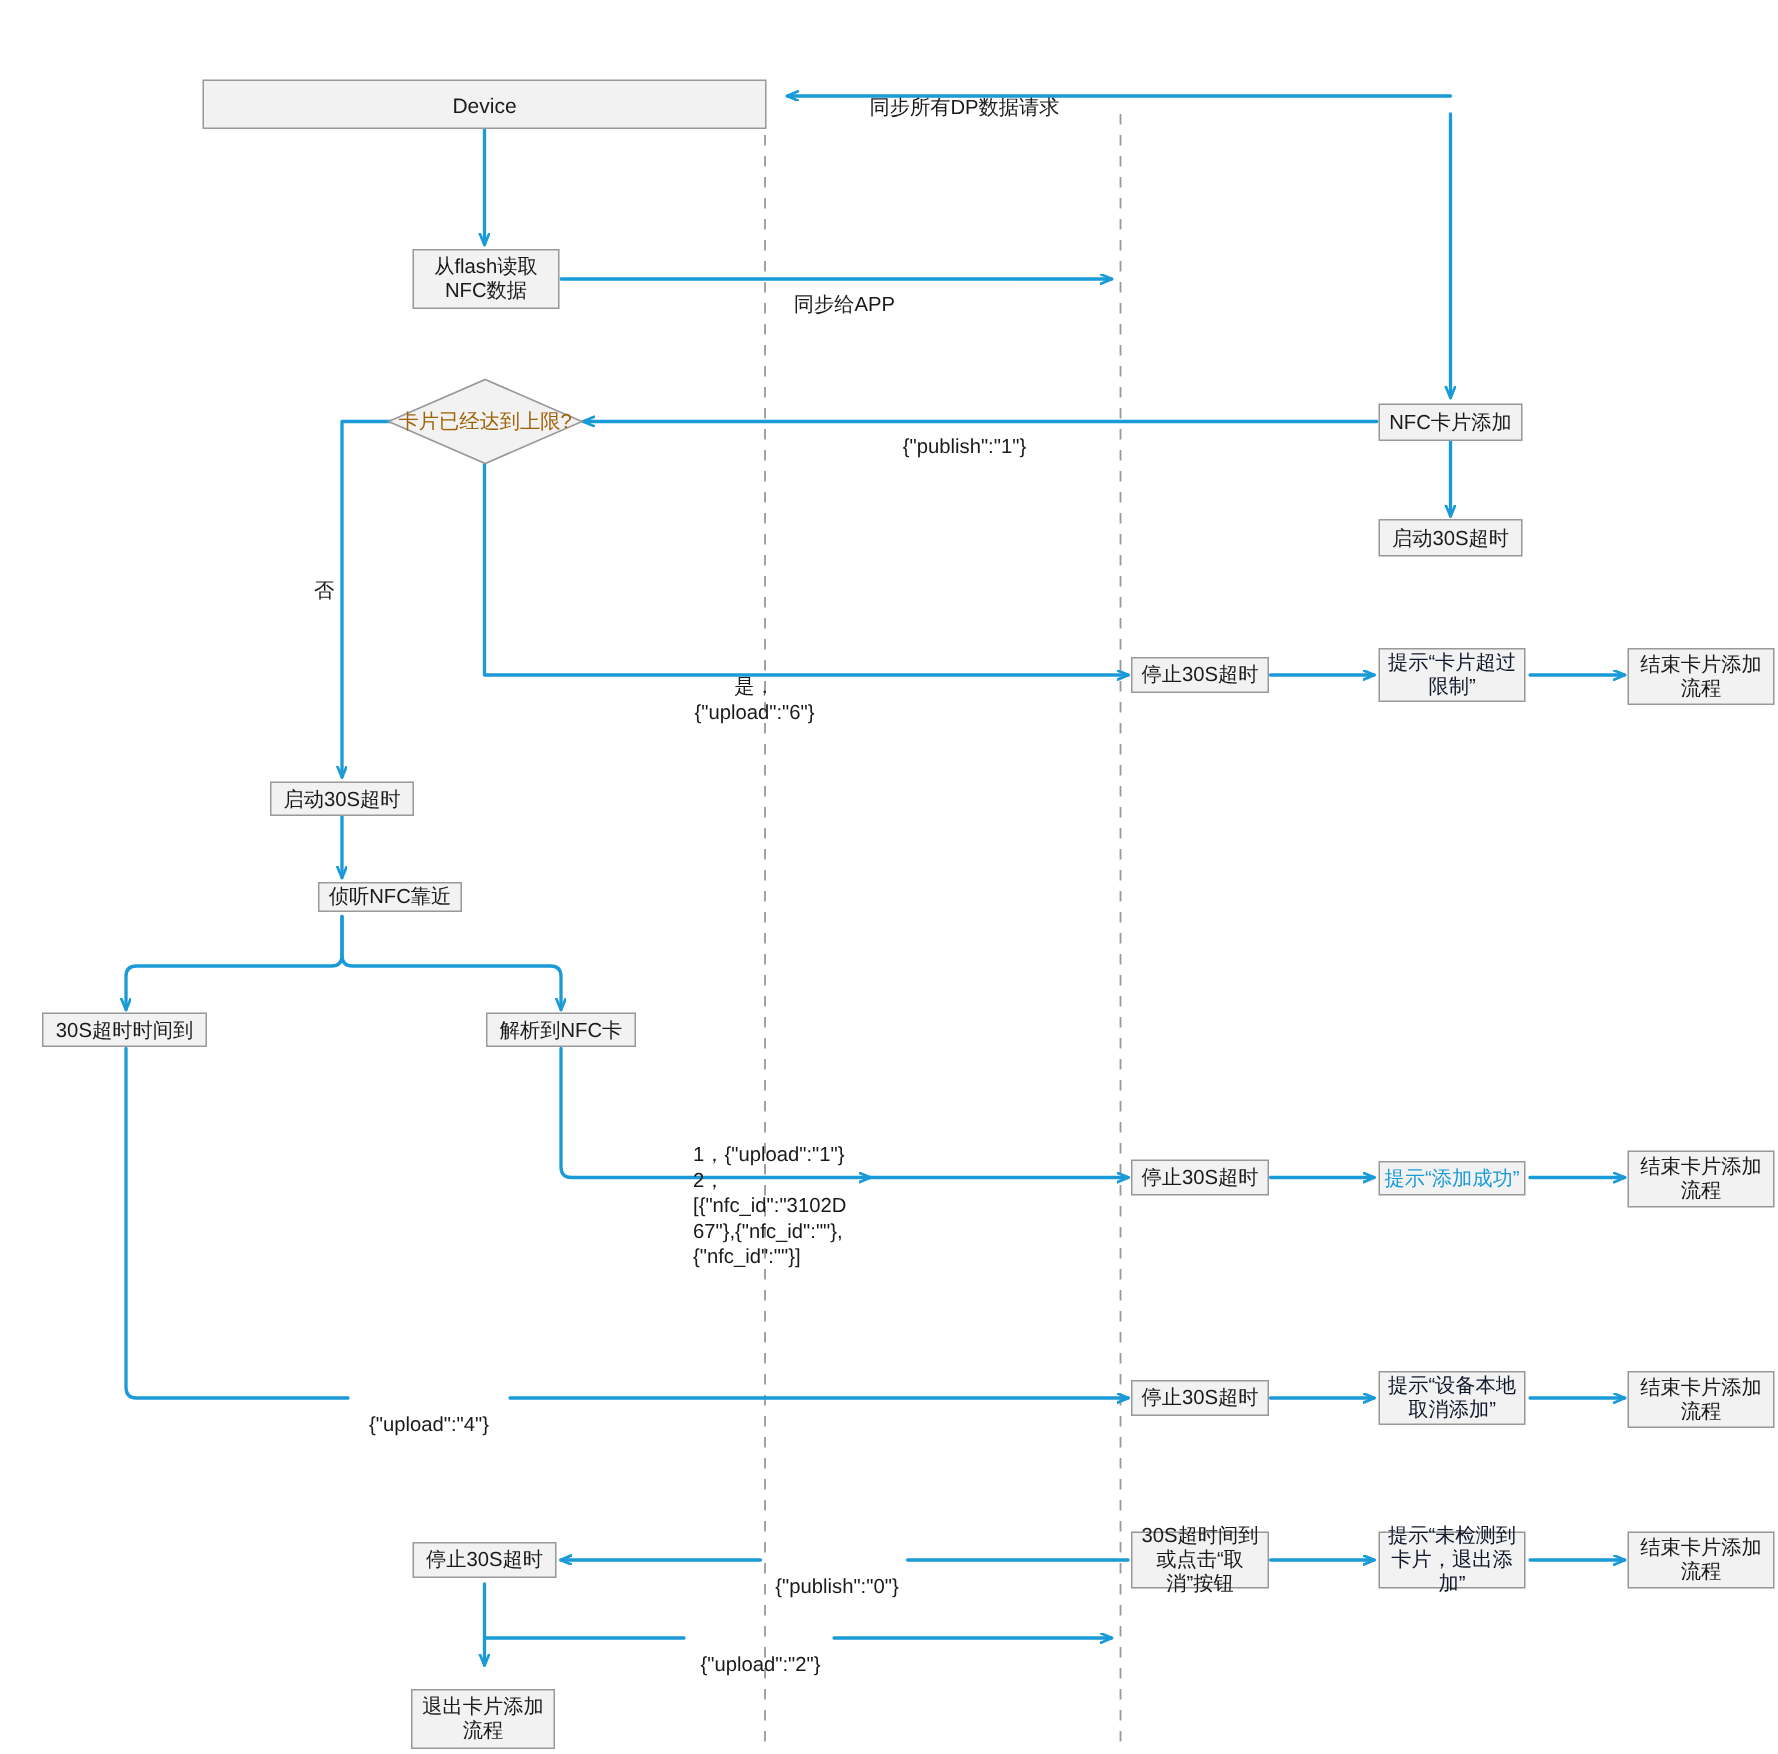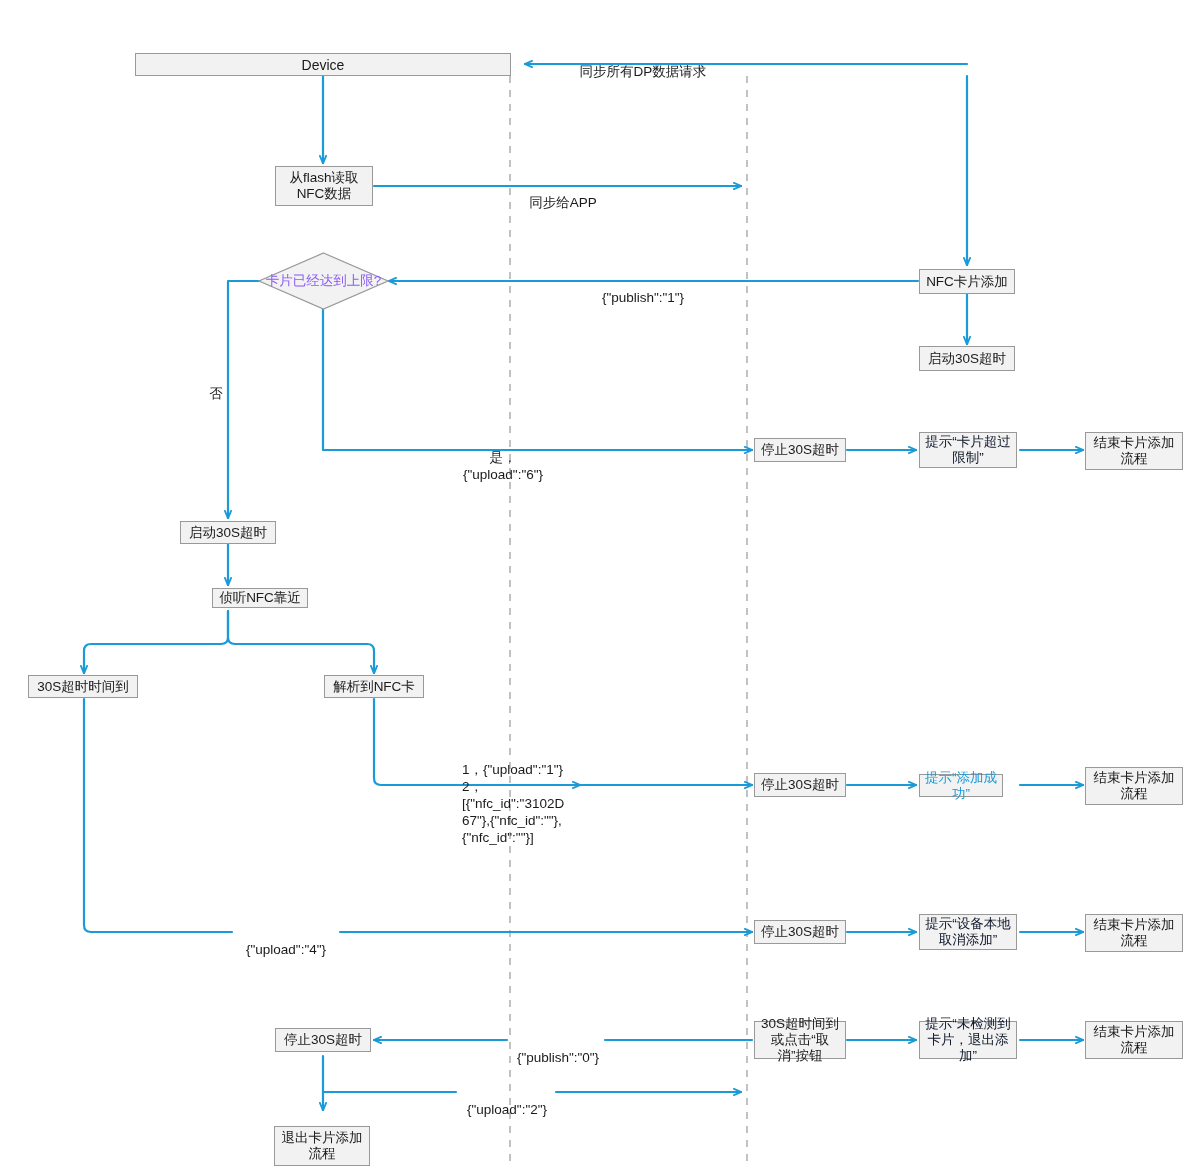--- a/index.html
+++ b/index.html
@@ -61,21 +61,21 @@
   .diamond .dtext {
     position: absolute;
     left: 0; top: 0;
     width: 100%; height: 100%;
     display: flex;
     align-items: center;
     justify-content: center;
     text-align: center;
     font-size: 13.5px;
     line-height: 16px;
-    color: #8b5cf6;
+    color: #a16207;
   }
 </style>
 </head>
 <body>
 
 <div id="canvas">
 
   <svg class="edges" viewBox="0 0 1185 1169">
     <defs>
       <marker id="arrow" markerWidth="9" markerHeight="9" refX="7.6" refY="3.6" orient="auto" markerUnits="userSpaceOnUse">
@@ -131,21 +131,21 @@
 
       <path d="M752,1040 L605,1040"></path>
       <path d="M507,1040 L374,1040" marker-end="url(#arrow)"></path>
 
       <path d="M323,1056 L323,1110" marker-end="url(#arrow)"></path>
       <path d="M323,1092 L456,1092"></path>
       <path d="M556,1092 L741,1092" marker-end="url(#arrow)"></path>
     </g>
   </svg>
 
-  <div class="node header" style="left:135px; top:53px; width:376px; height:23px;">
+  <div class="node header" style="left:135px; top:53px; width:376px; height:33px;">
     <span>Device</span>
   </div>
 
   <div class="label" style="left:578px; top:46px; width:130px;">
     <span>同步所有DP数据请求</span>
   </div>
 
   <div class="node" style="left:275px; top:166px; width:98px; height:40px;justify-content:flex-end;">
     <span>从flash读取NFC数据</span>
   </div>
@@ -208,21 +208,21 @@
   <div class="label left" style="left:462px; top:744px; width:120px;">
     <span>1，{"upload":"1"}
 2，
 [{"nfc_id":"3102D
 67"},{"nfc_id":""},
 {"nfc_id":""}]</span>
   </div>
   <div class="node" style="left:754px; top:773px; width:92px; height:24px;">
     <span>停止30S超时</span>
   </div>
-  <div class="node blue" style="left:919px; top:774px; width:84px; height:23px;">
+  <div class="node blue" style="left:919px; top:774px; width:98px; height:23px;">
     <span>提示“添加成功”</span>
   </div>
   <div class="node" style="left:1085px; top:767px; width:98px; height:38px;">
     <span>结束卡片添加流程</span>
   </div>
 
   <div class="label" style="left:234px; top:924px; width:104px;">
     <span>{"upload":"4"}</span>
   </div>
   <div class="node" style="left:754px; top:920px; width:92px; height:24px;">

